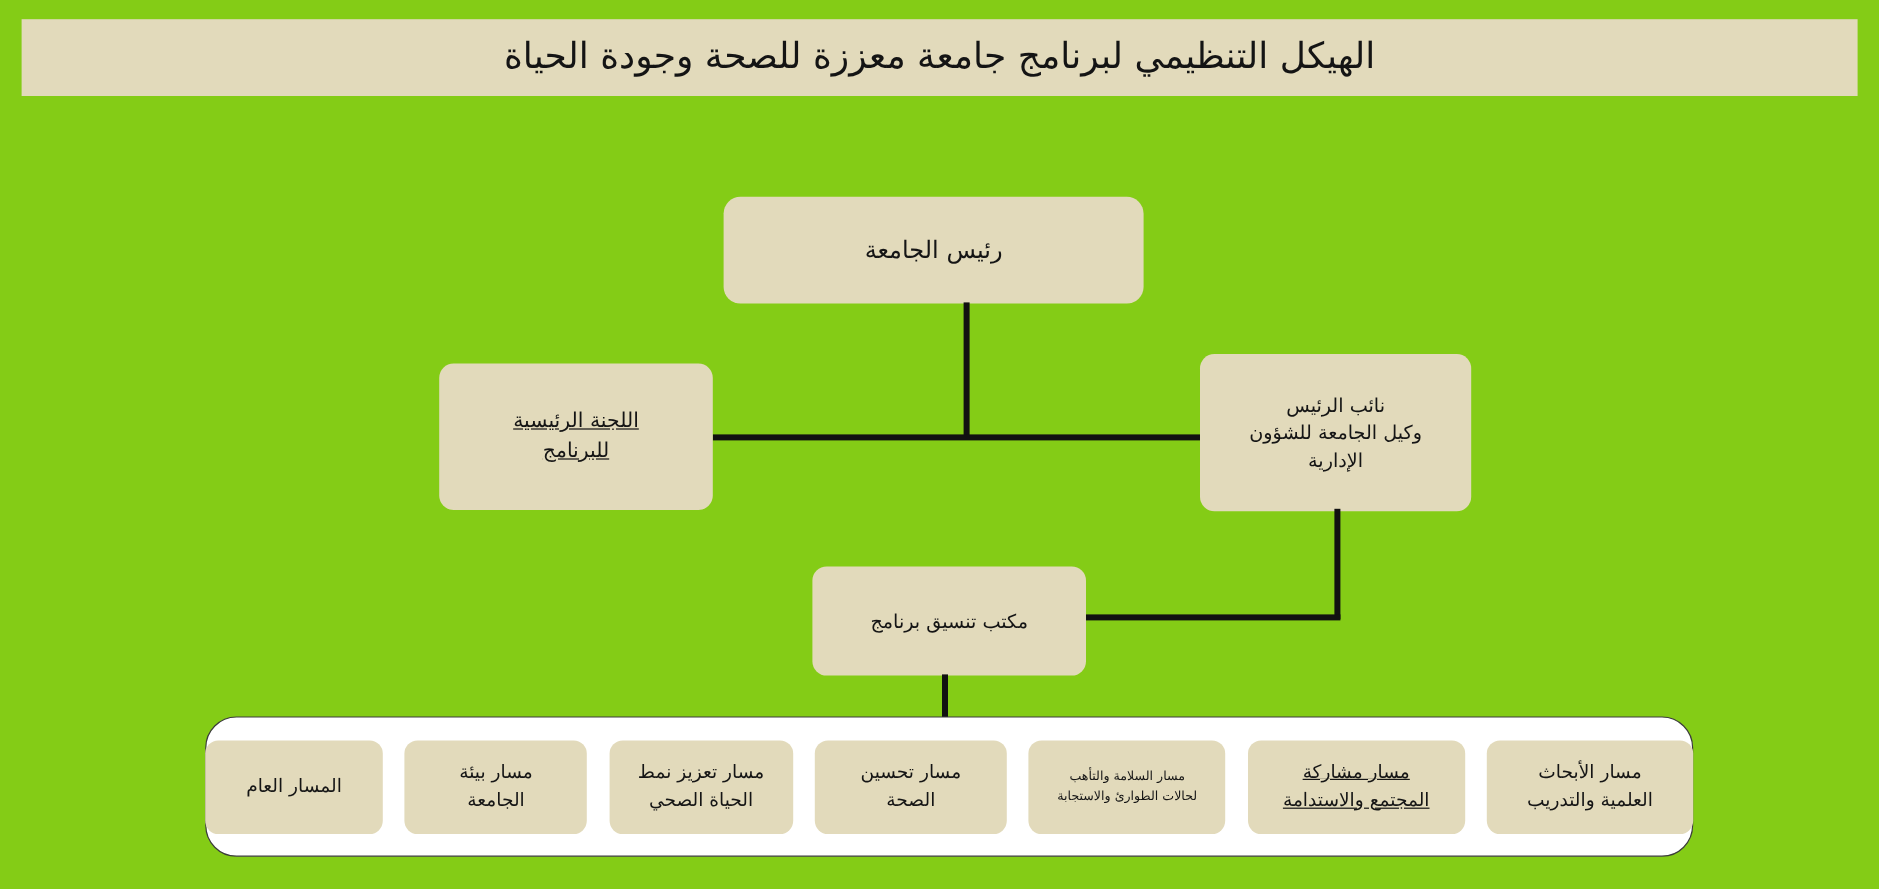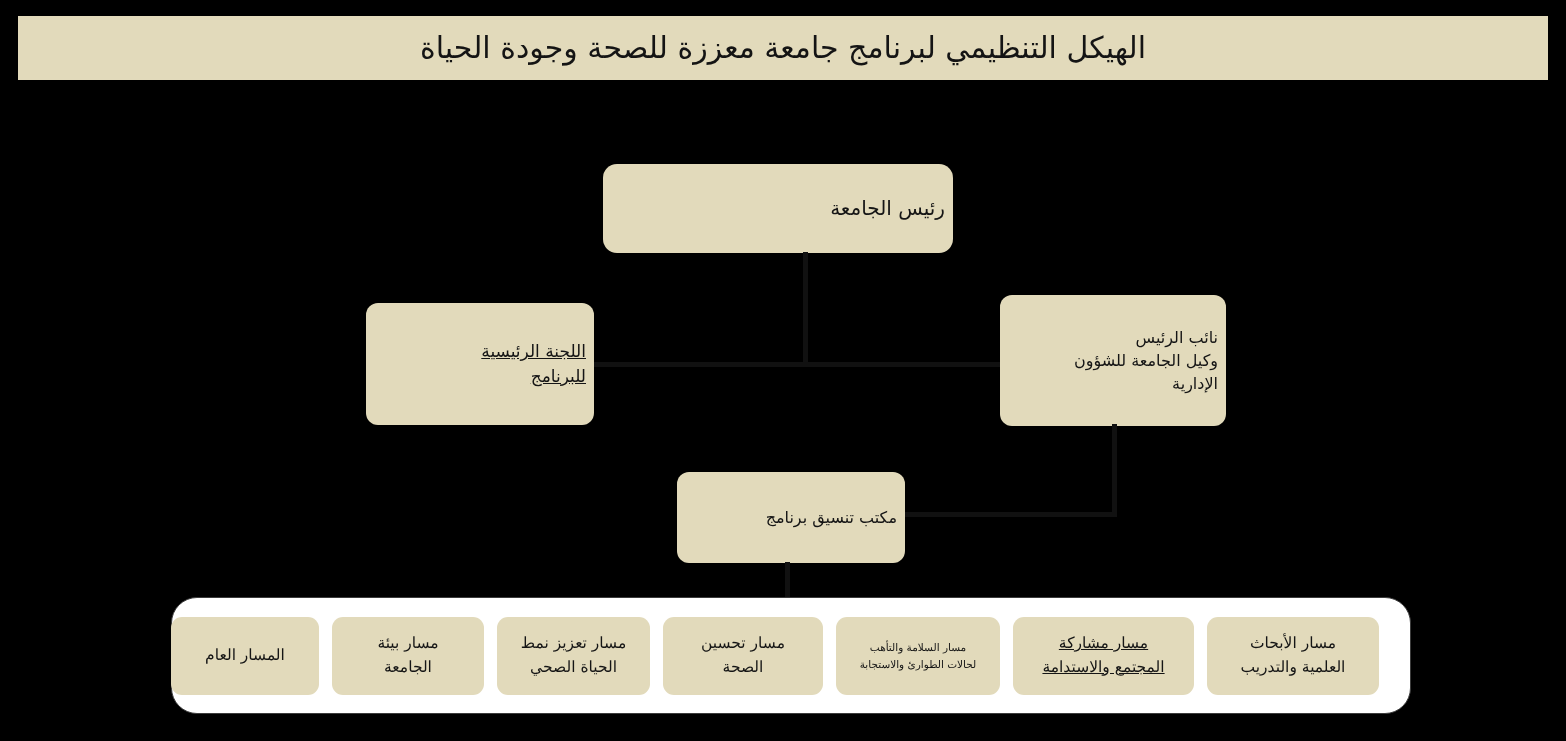--- a/index.html
+++ b/index.html
@@ -7,21 +7,21 @@
     padding: 0;
     background: #ffffff;
   }
   body {
     font-family: "DejaVu Sans", "Liberation Sans", sans-serif;
   }
   #canvas {
     position: relative;
     width: 1566px;
     height: 741px;
-    background: #000000;
+    background: #84cc16;
     overflow: hidden;
   }
 
   
   .title-band {
     position: absolute;
     left: 18px;
     top: 16px;
     width: 1530px;
     height: 64px;
@@ -53,21 +53,20 @@
   .node .lines {
     display: block;
     width: 100%;
     padding: 0 8px;
     box-sizing: border-box;
   }
   .node .ln {
     display: block;
     line-height: 1.45;
     white-space: nowrap;
-    text-align: right;
   }
 
   
   .n-president {
     left: 603px; top: 164px; width: 350px; height: 89px;
     border-radius: 14px;
     font-size: 20px;
   }
   .n-committee {
     left: 366px; top: 303px; width: 228px; height: 122px;
@@ -108,22 +107,21 @@
   }
   .tracks-row {
     position: absolute;
     left: 171px;
     top: 597px;
     width: 1240px;
     height: 117px;
     display: flex;
     flex-direction: row-reverse;
     align-items: center;
-    justify-content: flex-start;
-    gap: 13px;
+    justify-content: space-between;
     box-sizing: border-box;
   }
   .track {
     background: #e2dabb;
     border-radius: 11px;
     height: 78px;
     display: flex;
     align-items: center;
     justify-content: center;
     text-align: center;

